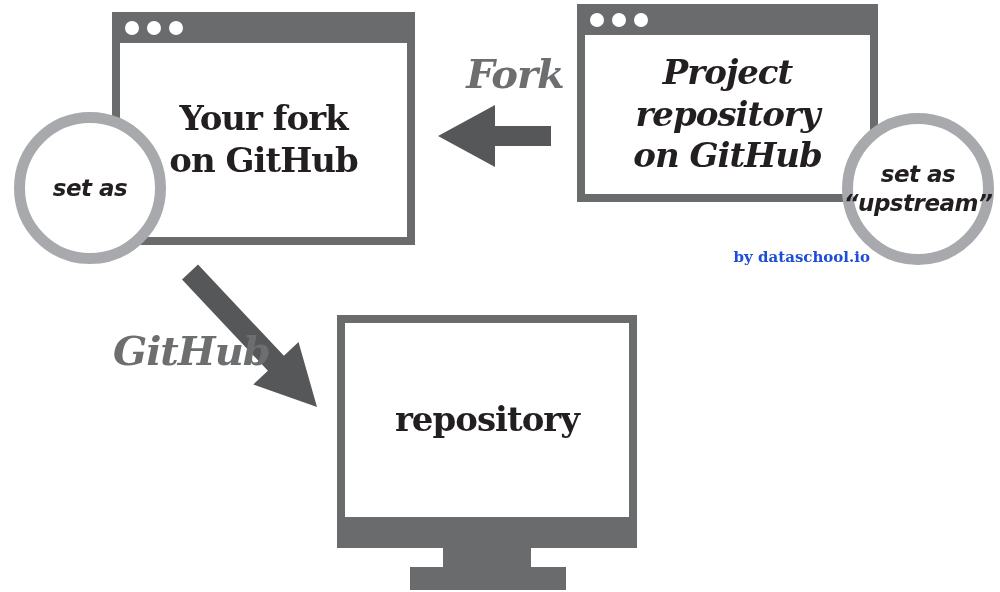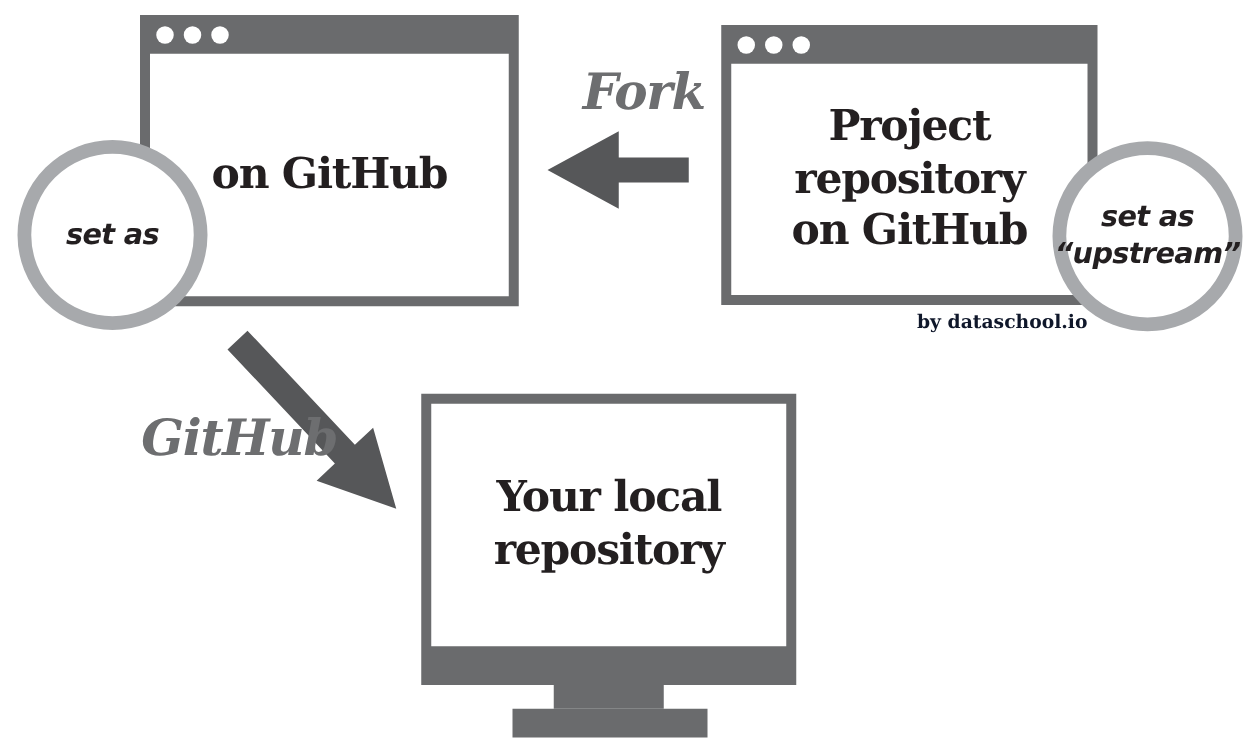--- a/index.html
+++ b/index.html
@@ -12,21 +12,21 @@
     font-family: "DejaVu Serif", serif;
     position: relative;
   }
 
   
   .window {
     position: absolute;
     background: #6a6b6d;
   }
   .win-fork  { left: 112px; top: 12px;  width: 303px; height: 233px; }
-  .win-proj  { left: 577px; top: 20px;  width: 301px; height: 224px; }
+  .win-proj  { left: 577px; top: 4px;  width: 301px; height: 198px; font-style: italic; }
   .titlebar {
     height: 31px;
     display: flex;
     align-items: center;
     padding-left: 13px;
     gap: 8px;
   }
   .dot {
     width: 14px; height: 14px;
     border-radius: 50%;
@@ -130,38 +130,39 @@
 
   
   .credit {
     position: absolute;
     left: 670px; top: 248px;
     width: 200px;
     text-align: right;
     font-weight: bold;
     font-size: 15px;
     letter-spacing: 0px;
-    color: #0f172a;
+    color: #1d4ed8;
   }
 </style>
 </head>
 <body>
 
 <svg class="arrow-layer" viewBox="0 0 1000 592" xmlns="http://www.w3.org/2000/svg">
   <polygon points="438,136 495,105 495,126 551,126 551,146 495,146 495,167" fill="#565759"></polygon>
   <polygon points="198,264.5 283.9,355.8 298.5,342.1 317,407 253.3,384.5 267.9,370.8 182,279.5" fill="#565759"></polygon>
 </svg>
 
 <div class="window win-fork">
   <div class="titlebar">
     <span class="dot"></span>
     <span class="dot"></span>
     <span class="dot"></span>
   </div>
   <div class="win-content">
+    <div class="title-line">Your fork</div>
     <div class="title-line">on GitHub</div>
   </div>
 </div>
 
 <div class="window win-proj">
   <div class="titlebar">
     <span class="dot"></span>
     <span class="dot"></span>
     <span class="dot"></span>
   </div>
@@ -178,20 +179,19 @@
 <div class="badge badge-upstream">
   <div class="badge-line">set as</div>
   <div class="badge-line">“upstream”</div>
 </div>
 
 <div class="arrow-label label-fork">Fork</div>
 <div class="arrow-label label-clone">GitHub</div>
 
 <div class="monitor-body">
   <div class="monitor-screen">
-    <div class="title-line">Your local</div>
     <div class="title-line">repository</div>
   </div>
 </div>
 <div class="monitor-neck"></div>
 <div class="monitor-base"></div>
 
 <div class="credit">by dataschool.io</div>
 
 </body></html>

